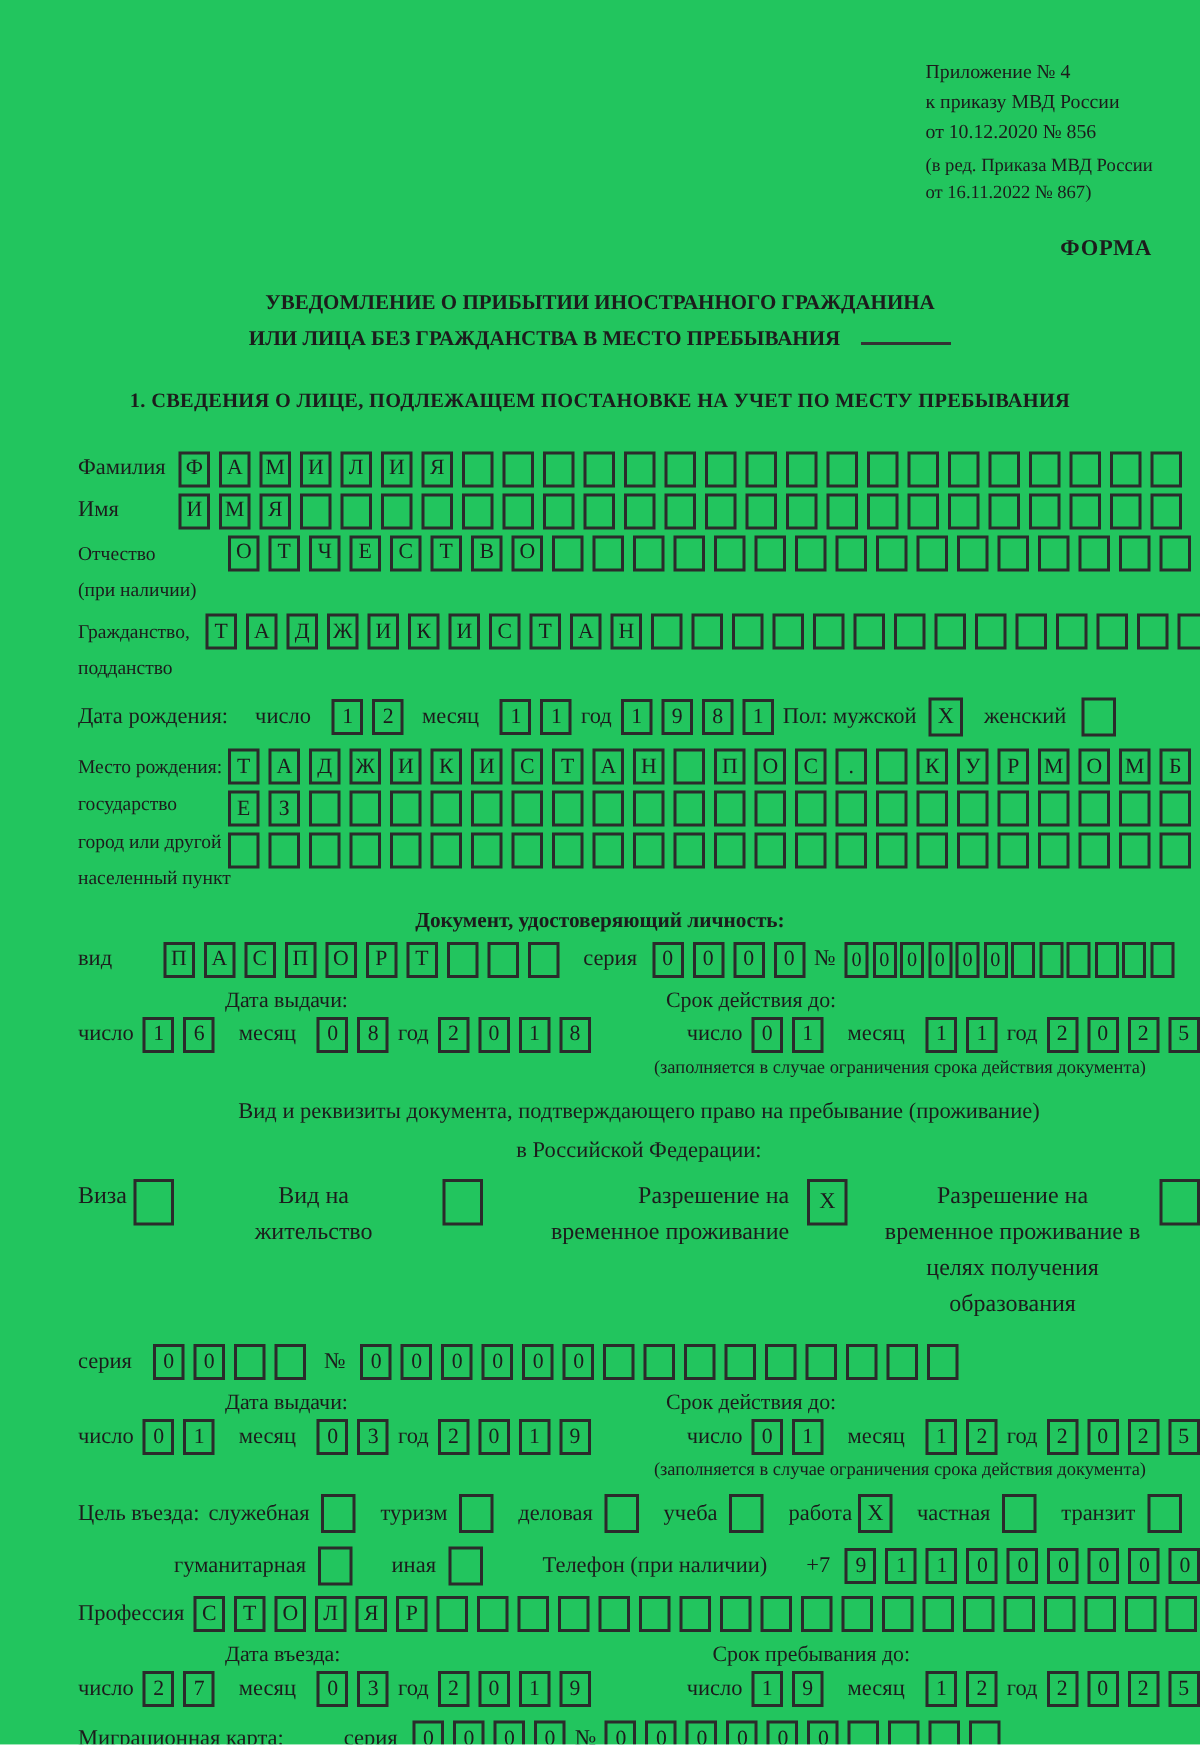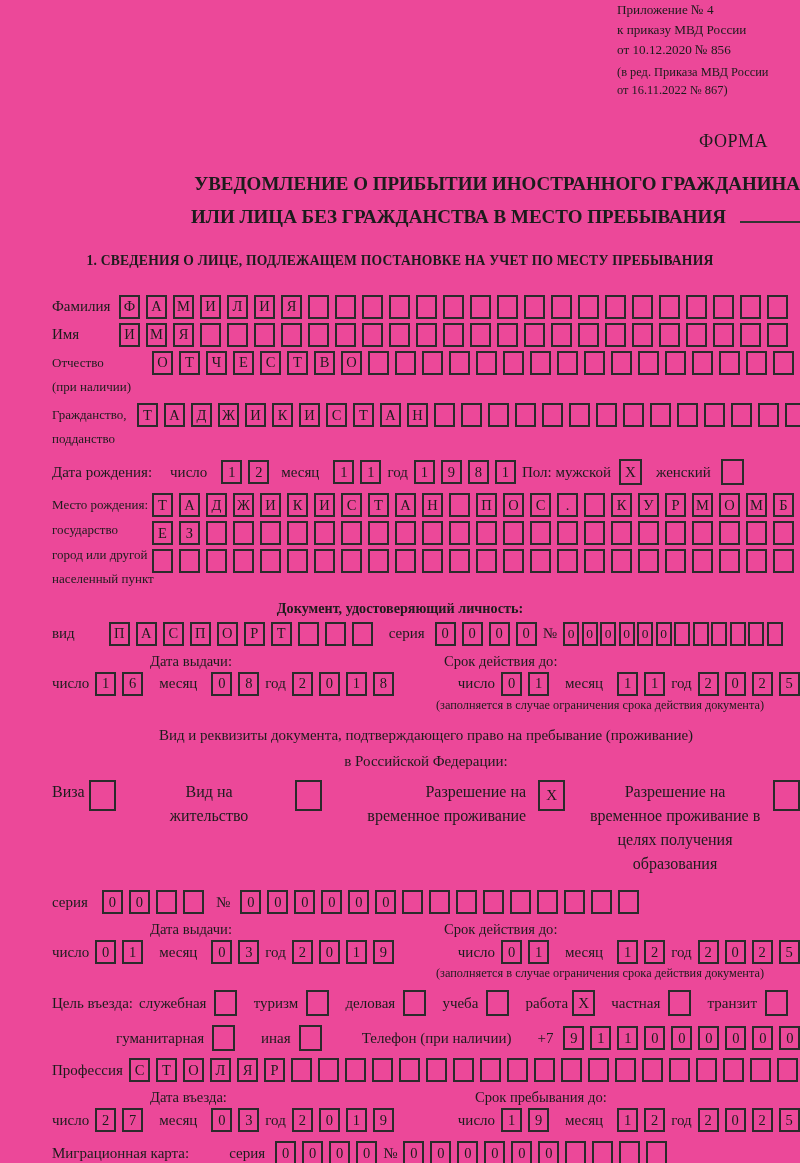--- a/index.html
+++ b/index.html
@@ -1,23 +1,23 @@
 <!DOCTYPE html>
 <html><head>
 <meta charset="utf-8">
 <style>
   html,body{margin:0;padding:0;background:#fff;}
-  .page{width:800px;height:1163px;background:#ec4899;color:#1c1c1c;
+  .page{width:800px;height:1163px;background:#22c55e;color:#1c1c1c;
     font-family:"Liberation Serif","DejaVu Serif",serif;position:relative;
-    box-sizing:border-box;overflow:hidden;}
+    box-sizing:border-box;padding-top:38px;overflow:hidden;}
   
   .annex{margin-left:617px;font-size:13.2px;line-height:1.5;}
   .edition{margin-top:5px;font-size:12.4px;line-height:1.45;}
-  .forma{margin-top:31px;text-align:right;padding-right:32px;font-weight:normal;font-size:18px;letter-spacing:.5px;}
-  .title{margin-top:16px;text-align:right;font-weight:bold;font-size:19px;line-height:1.7;}
+  .forma{margin-top:20px;text-align:right;padding-right:32px;font-weight:bold;font-size:15px;letter-spacing:.5px;}
+  .title{margin-top:16px;text-align:center;font-weight:bold;font-size:14px;line-height:1.7;}
   .title-underline{display:inline-block;width:60px;border-bottom:2.2px solid #333;margin-left:14px;vertical-align:baseline;}
   .section1{margin-top:20px;text-align:center;font-weight:bold;font-size:13.6px;letter-spacing:.2px;}
   
   .frow{display:flex;align-items:center;margin-left:52px;margin-top:4px;white-space:nowrap;}
   .lbl{font-size:15px;flex:none;}
   .cells{display:flex;flex:none;}
   .cell{box-sizing:border-box;width:21px;height:24px;border:2px solid #2b2b2b;margin-right:6px;
     display:inline-flex;align-items:center;justify-content:center;font-size:14.5px;flex:none;}
   .tight .cell{width:16px;margin-right:2.5px;font-size:13.5px;}
   .checkbox{box-sizing:border-box;width:23px;height:26px;border:2px solid #2b2b2b;flex:none;

